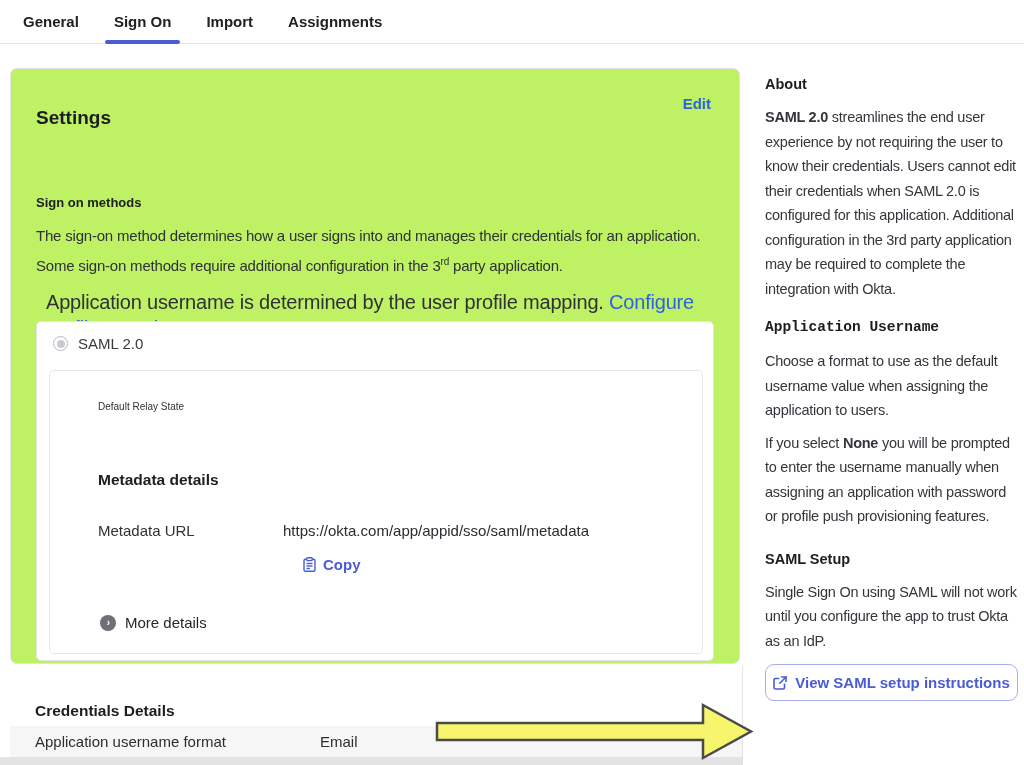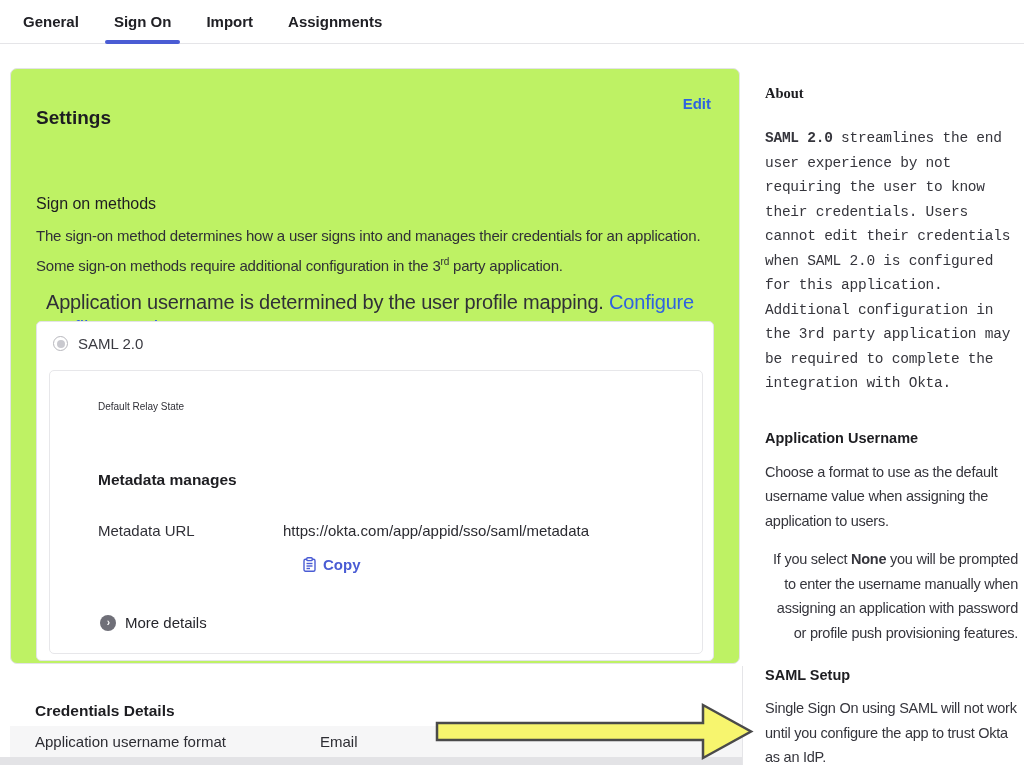--- a/index.html
+++ b/index.html
@@ -41,21 +41,21 @@
   .card-title{
     position:absolute;left:25px;top:22px;
     font-size:19px;font-weight:700;color:var(--ink);
   }
   .edit-link{
     position:absolute;right:28px;top:26px;
     font-size:15px;font-weight:700;color:var(--link-blue);cursor:pointer;text-align:right;
   }
   .section-h{
     position:absolute;left:25px;top:98px;
-    font-size:16px;font-weight:400;color:var(--ink);margin-top:28px;
+    font-size:13px;font-weight:700;color:var(--ink);margin-top:28px;
   }
   .p1{
     position:absolute;left:25px;top:139px;width:665px;
     font-size:15px;line-height:26px;letter-spacing:-0.2px;color:#303037;
   }
   .p1 sup{font-size:10px;}
   .p2{
     position:absolute;left:35px;top:200px;width:690px;
     font-size:20px;line-height:26px;letter-spacing:-0.2px;color:#303037;
   }
@@ -116,25 +116,25 @@
     position:absolute;left:742px;top:666px;width:1px;height:99px;background:#e5e5e8;
   }
 
   
   .sidebar{position:absolute;left:765px;top:60px;width:253px;}
   .sb-h{font-size:14.5px;font-weight:700;color:var(--ink);margin:0;}
   .sb-p{
     font-size:14.5px;line-height:24.5px;letter-spacing:-0.25px;
     color:#35353c;margin:0;
   }
-  .sb-about-h{margin-top:25px;font-family:Liberation Serif, serif;}
-  .sb-about-p{margin-top:24px;font-family:Liberation Mono, monospace;}
-  .sb-user-h{margin-top:34px;}
+  .sb-about-h{margin-top:16px;}
+  .sb-about-p{margin-top:13px;}
+  .sb-user-h{margin-top:18px;font-family:Liberation Mono, monospace;}
   .sb-user-p1{margin-top:14px;}
-  .sb-user-p2{margin-top:14px;text-align:right;}
+  .sb-user-p2{margin-top:8px;}
   .sb-saml-h{margin-top:22px;}
   .sb-saml-p{margin-top:13px;}
   .sb-button{
     margin-top:11px;width:100%;height:37px;
     display:flex;align-items:center;justify-content:center;gap:8px;
     background:#fff;border:1px solid #a7aeea;border-radius:9px;
     color:var(--indigo);font-size:15px;font-weight:700;
     font-family:"Liberation Sans", sans-serif;cursor:pointer;text-align:center;
   }
   .sb-button svg{flex:0 0 auto;}
@@ -169,21 +169,21 @@
     <div class="radio-row">
       <span class="radio">
         <span class="dot"></span>
       </span>
       <span class="radio-label">SAML 2.0</span>
     </div>
 
     <div class="inner-box">
       <div class="relay-label">Default Relay State</div>
 
-      <div class="meta-h">Metadata manages</div>
+      <div class="meta-h">Metadata details</div>
 
       <div class="meta-row-label">Metadata URL</div>
       <div class="meta-row-value">https://okta.com/app/appid/sso/saml/metadata</div>
 
       <div class="copy-link">
         <svg width="13" height="15" viewBox="0 0 13 15" fill="none" stroke="#4a5cd4" stroke-width="1.4">
           <rect x="1" y="2.2" width="11" height="12" rx="1.5"></rect>
           <rect x="3.8" y="0.8" width="5.4" height="2.8" rx="0.8" fill="#fff"></rect>
           <line x1="3.5" y1="6.5" x2="9.5" y2="6.5"></line>
           <line x1="3.5" y1="9" x2="9.5" y2="9"></line>

